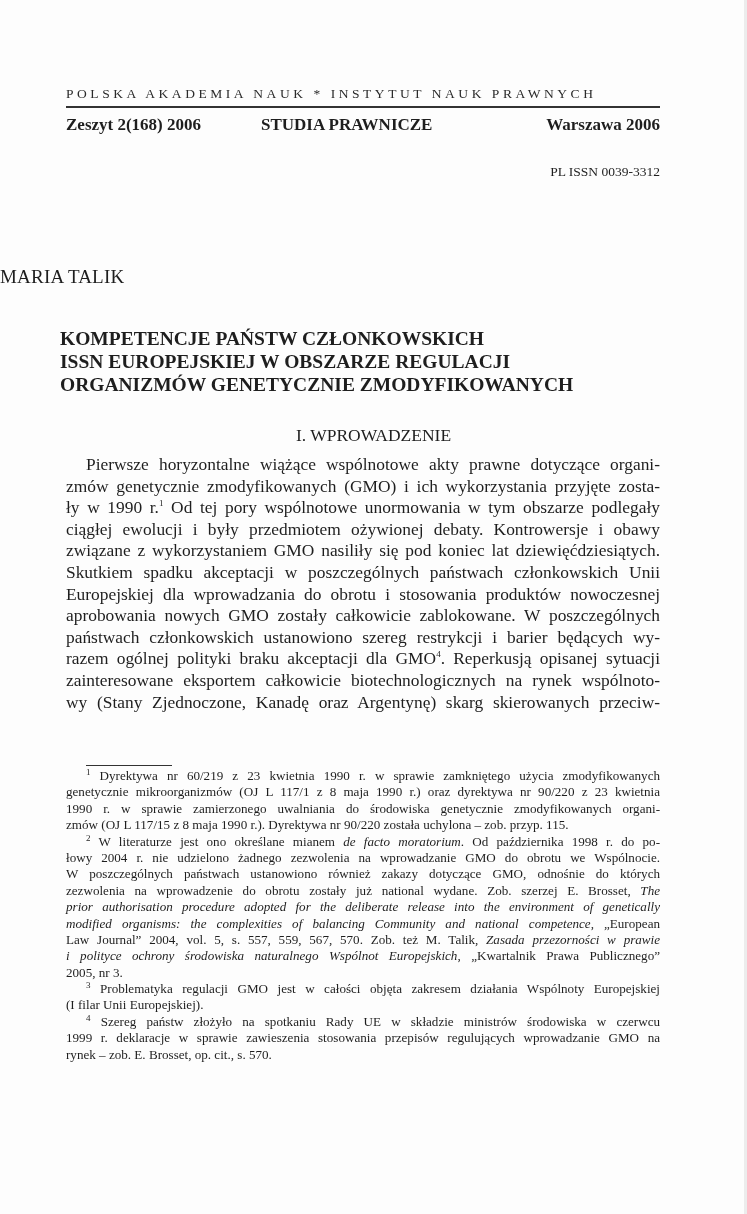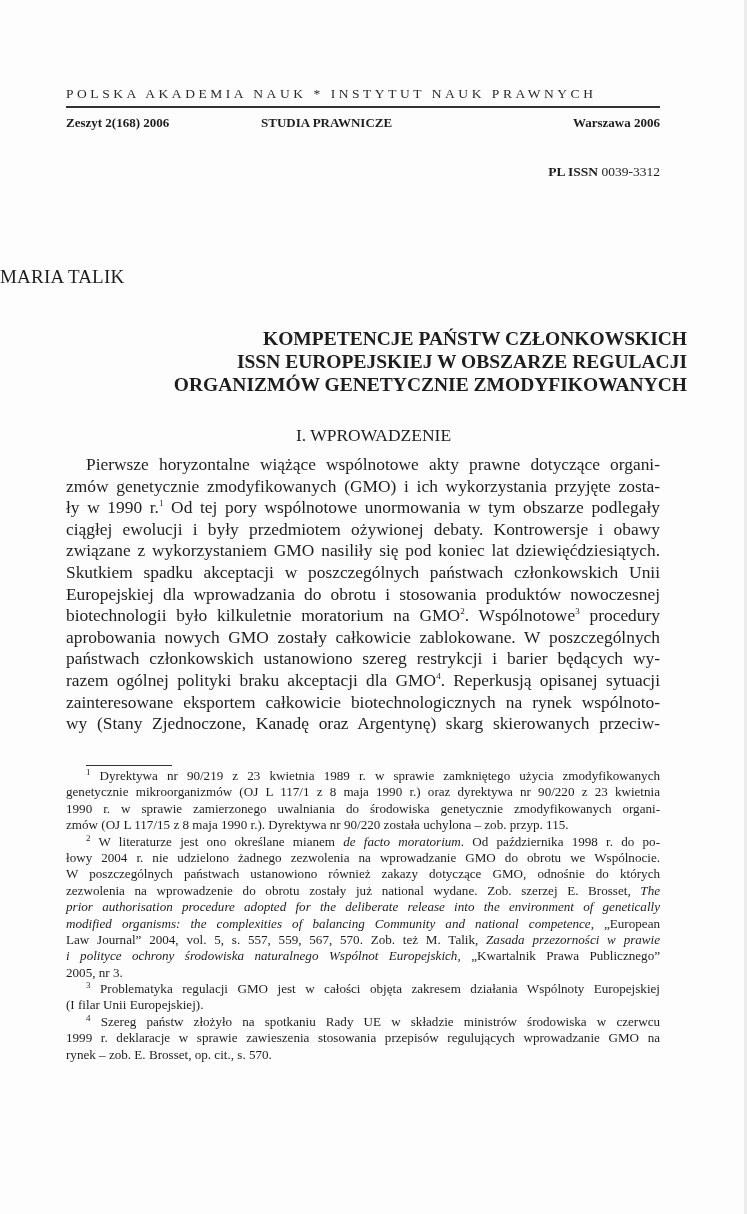--- a/index.html
+++ b/index.html
@@ -9,30 +9,30 @@
   }
   .page { position: absolute; left: 0; top: 0; width: 747px; height: 1012px; }
   .right-edge { position: absolute; right: 0; top: 0; width: 3px; height: 1214px; background: #ececec; }
 
   .running-head {
     position: absolute; left: 66px; top: 86px; width: 594px;
     font-size: 13.5px; letter-spacing: 3.55px; white-space: nowrap; color: #2a2a2a;
   }
   .head-rule { position: absolute; left: 66px; top: 106px; width: 594px; height: 1.5px; background: #333; }
 
-  .meta-row { position: absolute; top: 115px; font-weight: bold; font-size: 13px; white-space: nowrap; text-align: right; }
+  .meta-row { position: absolute; top: 115px; font-weight: bold; font-size: 17px; white-space: nowrap; text-align: right; }
   .meta-left { left: 66px; }
   .meta-center { left: 261px; }
   .meta-right { right: 87px; }
   .issn { position: absolute; right: 87px; top: 164px; font-size: 13.5px; white-space: nowrap; }
-  .issn b { font-weight: bold; }
+  .issn b { font-weight: normal; }
 
   .author { position: absolute; left: 0; width: 747px; top: 266px; font-size: 19px; letter-spacing: 0.2px; }
   .title {
-    position: absolute; left: 60px; width: 627px; top: 327px; text-align: right;
+    position: absolute; left: 60px; width: 627px; top: 327px; text-align: left;
     font-weight: bold; font-size: 19.5px; line-height: 23px;
   }
   .section { position: absolute; left: 0; width: 747px; top: 425px; text-align: center; font-size: 17.5px; }
 
   .body-text {
     position: absolute; left: 66px; width: 594px; top: 454px;
     font-size: 17.4px; line-height: 21.6px; text-align: justify;
   }
   .body-text .ln { display: block; text-align: justify; text-align-last: justify; white-space: nowrap; height: 21.6px; }
   .body-text .ln.indent { padding-left: 20px; }
@@ -78,33 +78,32 @@
   <div class="section">I. WPROWADZENIE</div>
 
   <div class="body-text">
     <span class="ln indent">Pierwsze horyzontalne wiążące wspólnotowe akty prawne dotyczące organi-</span>
     <span class="ln">zmów genetycznie zmodyfikowanych (GMO) i ich wykorzystania przyjęte zosta-</span>
     <span class="ln"><span>ły w 1990 r.</span><sup>1</sup><span> Od tej pory wspólnotowe unormowania w tym obszarze podlegały</span></span>
     <span class="ln">ciągłej ewolucji i były przedmiotem ożywionej debaty. Kontrowersje i obawy</span>
     <span class="ln">związane z wykorzystaniem GMO nasiliły się pod koniec lat dziewięćdziesiątych.</span>
     <span class="ln">Skutkiem spadku akceptacji w poszczególnych państwach członkowskich Unii</span>
     <span class="ln">Europejskiej dla wprowadzania do obrotu i stosowania produktów nowoczesnej</span>
-    <span class="ln"><span>biotechnologii było kilkuletnie moratorium na GMO</span><sup>2</sup><span>. Wspólnotowe</span><sup>3</sup><span> procedury</span></span>
     <span class="ln">aprobowania nowych GMO zostały całkowicie zablokowane. W poszczególnych</span>
     <span class="ln">państwach członkowskich ustanowiono szereg restrykcji i barier będących wy-</span>
     <span class="ln"><span>razem ogólnej polityki braku akceptacji dla GMO</span><sup>4</sup><span>. Reperkusją opisanej sytuacji</span></span>
     <span class="ln">zainteresowane eksportem całkowicie biotechnologicznych na rynek wspólnoto-</span>
     <span class="ln">wy (Stany Zjednoczone, Kanadę oraz Argentynę) skarg skierowanych przeciw-</span>
   </div>
 
   <div class="fn-rule"></div>
 
   <div class="footnotes">
 
-    <span class="ln indent"><sup>1</sup> <span>Dyrektywa nr 90/219 z 23 kwietnia 1989 r. w sprawie zamkniętego użycia zmodyfikowanych</span></span>
+    <span class="ln indent"><sup>1</sup> <span>Dyrektywa nr 60/219 z 23 kwietnia 1990 r. w sprawie zamkniętego użycia zmodyfikowanych</span></span>
     <span class="ln">genetycznie mikroorganizmów (OJ L 117/1 z 8 maja 1990 r.) oraz dyrektywa nr 90/220 z 23 kwietnia</span>
     <span class="ln">1990 r. w sprawie zamierzonego uwalniania do środowiska genetycznie zmodyfikowanych organi-</span>
     <span class="ln last">zmów (OJ L 117/15 z 8 maja 1990 r.). Dyrektywa nr 90/220 została uchylona – zob. przyp. 115.</span>
 
     <span class="ln indent"><sup>2</sup> <span>W literaturze jest ono określane mianem </span><i>de facto moratorium</i><span>. Od października 1998 r. do po-</span></span>
     <span class="ln">łowy 2004 r. nie udzielono żadnego zezwolenia na wprowadzanie GMO do obrotu we Wspólnocie.</span>
     <span class="ln">W poszczególnych państwach ustanowiono również zakazy dotyczące GMO, odnośnie do których</span>
     <span class="ln"><span>zezwolenia na wprowadzenie do obrotu zostały już national wydane. Zob. szerzej E. Brosset, </span><i>The</i></span>
     <span class="ln"><i>prior authorisation procedure adopted for the deliberate release into the environment of genetically</i></span>
     <span class="ln"><i>modified organisms: the complexities of balancing Community and national competence</i><span>, „European</span></span>

